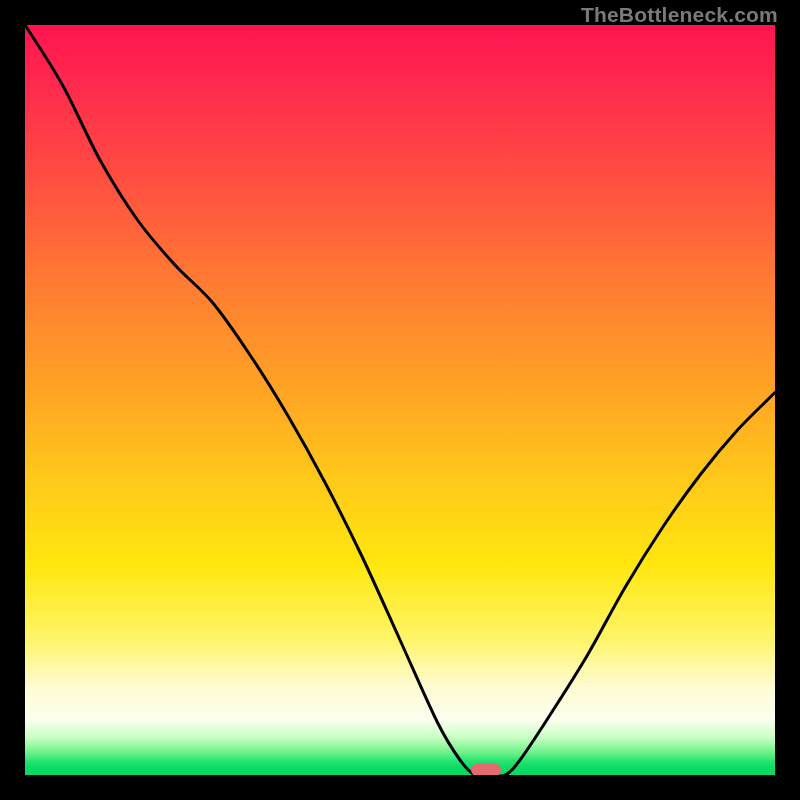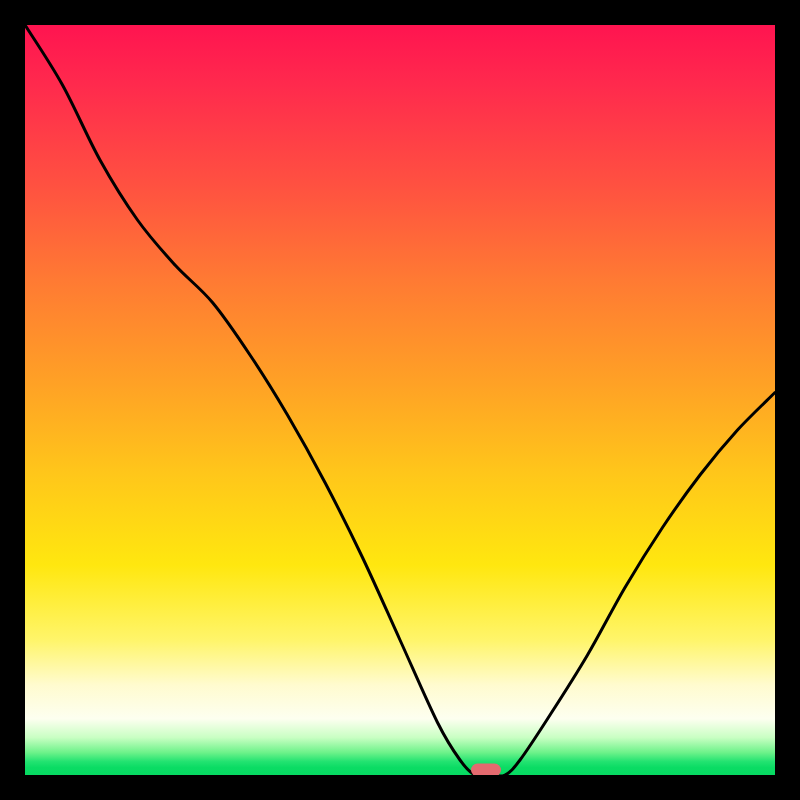--- a/index.html
+++ b/index.html
@@ -77,13 +77,14 @@
   <div class="plot-area">
     <div class="gradient-bg"></div>
 
     <svg class="curve-layer" viewBox="0 0 750 750" preserveAspectRatio="none">
       <path fill="none" stroke="#000" stroke-width="3" stroke-linecap="round" d="M 0.0 0.0 C 6.3 10.0, 25.0 37.5, 37.5 60.0 C 50.0 82.5, 62.5 112.5, 75.0 135.0 C 87.5 157.5, 100.0 177.5, 112.5 195.0 C 125.0 212.5, 137.5 226.2, 150.0 240.0 C 162.5 253.7, 175.0 262.5, 187.5 277.5 C 200.0 292.5, 212.5 311.2, 225.0 330.0 C 237.5 348.7, 250.0 368.8, 262.5 390.0 C 275.0 411.3, 287.5 433.8, 300.0 457.5 C 312.5 481.3, 325.0 506.3, 337.5 532.5 C 350.0 558.8, 362.5 587.5, 375.0 615.0 C 387.5 642.5, 402.5 677.5, 412.5 697.5 C 422.5 717.5, 428.7 726.3, 435.0 735.0 C 441.2 743.8, 445.0 747.5, 450.0 750.0 C 455.0 752.5, 460.0 750.0, 465.0 750.0 C 470.0 750.0, 475.0 752.5, 480.0 750.0 C 485.0 747.5, 487.5 745.0, 495.0 735.0 C 502.5 725.0, 513.8 707.5, 525.0 690.0 C 536.3 672.5, 550.0 651.3, 562.5 630.0 C 575.0 608.8, 587.5 583.8, 600.0 562.5 C 612.5 541.3, 625.0 521.3, 637.5 502.5 C 650.0 483.8, 662.5 466.3, 675.0 450.0 C 687.5 433.8, 700.0 418.8, 712.5 405.0 C 725.0 391.3, 743.8 373.8, 750.0 367.5"></path>
     </svg>
 
     <div class="marker" style="left: 460.5px; top: 744.75px; width: 30px;"></div>
   </div>
 
+  <div class="watermark">TheBottleneck.com</div>
 </div>
 
 </body></html>

